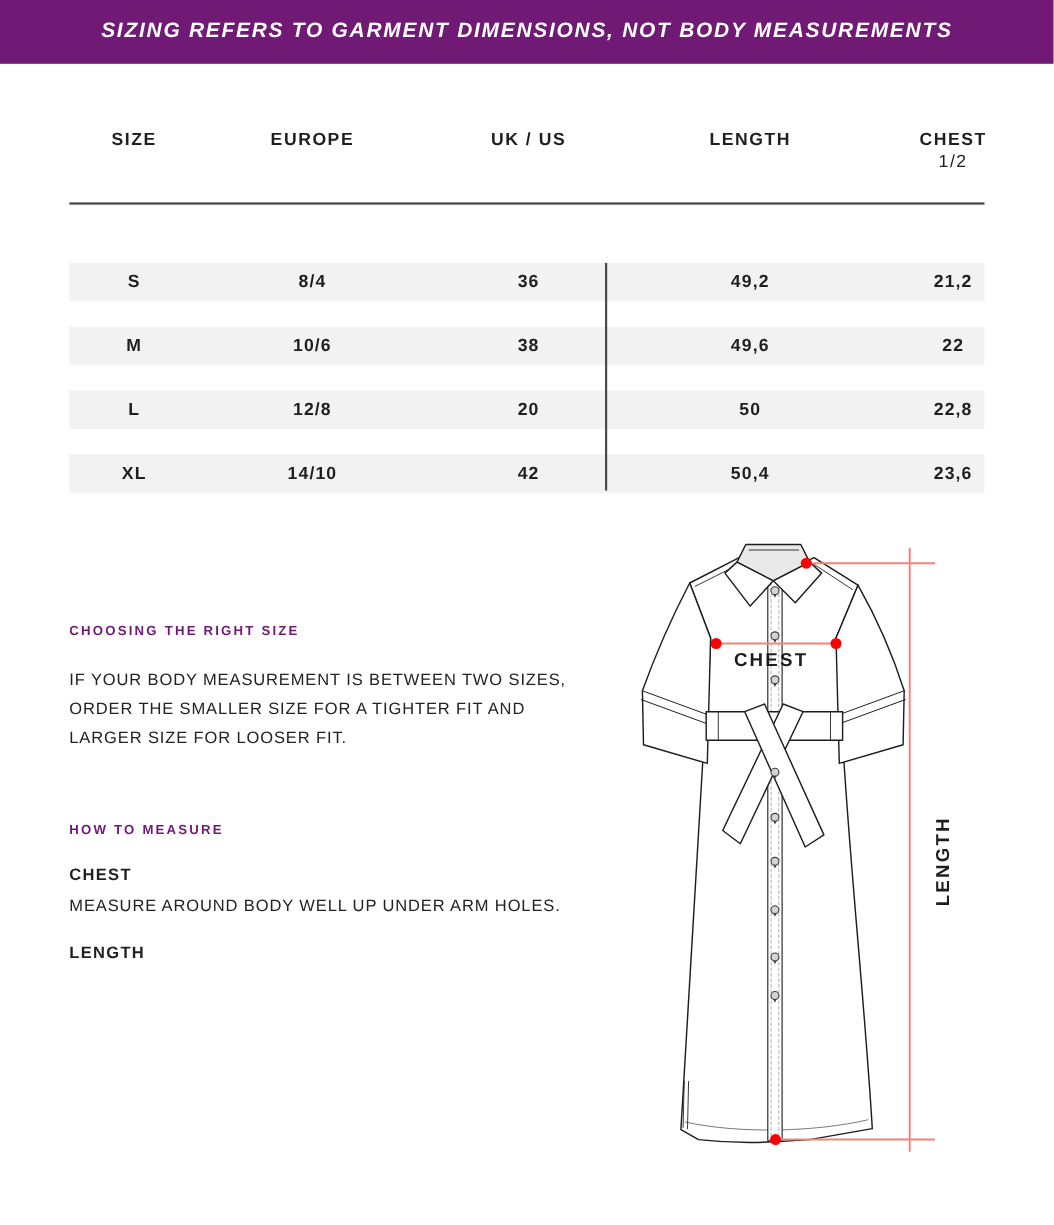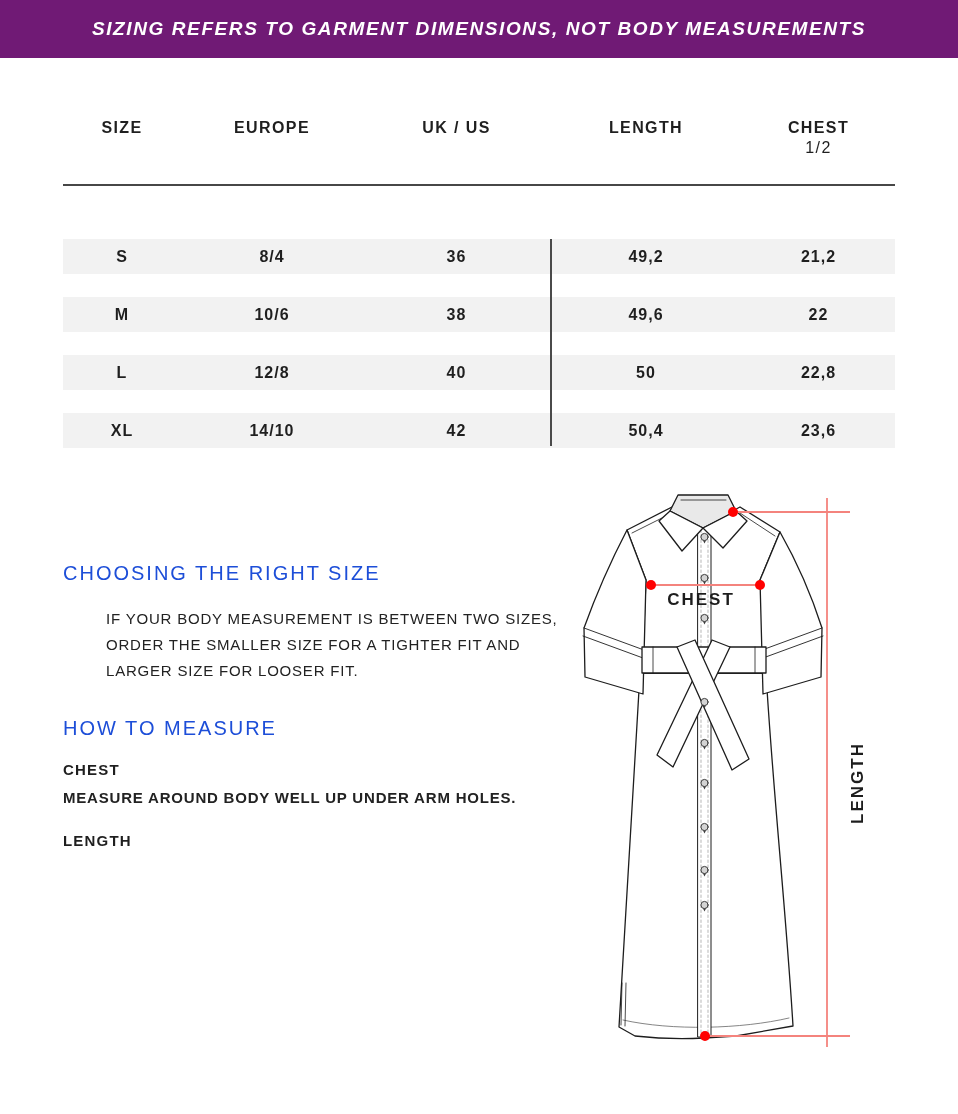--- a/index.html
+++ b/index.html
@@ -13,21 +13,21 @@
   .banner {
     position:absolute; left:0; top:0; width:958px; height:58px;
     background:#701a75; display:flex; align-items:center; justify-content:center;font-style:italic;
   }
   .banner-title {
     color:#fff; font-size:19px; font-weight:700; letter-spacing:1.6px; white-space:nowrap;
   }
 
   
   .size-table { position:absolute; left:63px; top:110px; width:832px; }
-  .thead, .tr { display:grid; grid-template-columns:118px 182px 187px 192px 153px; }
+  .thead, .tr { display:grid; grid-template-columns:118px 182px 187px 192px 153px;gap:12px; }
   .th {
     text-align:center; font-size:16px; font-weight:700; letter-spacing:1.4px;
     padding-top:8px; line-height:20px;
   }
   .th .sub { display:block; font-weight:400; }
   .rule {
     position:absolute; left:0; top:74px; width:832px; height:2px; background:#474747;
   }
   .tbody { position:absolute; left:0; top:129px; width:832px; height:209px; }
   .tr {
@@ -36,34 +36,34 @@
   .td {
     text-align:center; font-size:16px; font-weight:700; letter-spacing:1px;
   }
   .col-divider {
     position:absolute; left:487px; top:0; width:2px; height:207px; background:#4a4a4a;
   }
 
   
   .info { position:absolute; left:63px; top:563px; width:505px; }
   .info-h2 {
-    font-size:20px; font-weight:400; letter-spacing:2px; color:#1d4ed8; line-height:21px;
+    font-size:12px; font-weight:700; letter-spacing:2px; color:#701a75; line-height:21px;
   }
   .info-p {
     margin-top:22px; width:480px; font-size:15px; font-weight:400;
-    letter-spacing:0.8px; line-height:26px; color:#222;margin-left:43px;
-  }
-  .measure-heading { margin-top:34px; }
+    letter-spacing:0.8px; line-height:26px; color:#222;
+  }
+  .measure-heading { margin-top:60px; }
   .measure-item { margin-top:21px; }
   .measure-item + .measure-item { margin-top:20px; }
   .measure-label {
     font-size:15px; font-weight:700; letter-spacing:1.2px; line-height:19px; color:#1f1f1f;
   }
   .measure-text {
-    margin-top:6px; font-size:15px; font-weight:700; letter-spacing:0.8px;
+    margin-top:6px; font-size:15px; font-weight:400; letter-spacing:0.8px;
     line-height:26px; color:#222;
   }
   .measure-text.nowrap { white-space:nowrap; }
   .measure-text.narrow { width:440px; }
 
   
   .diagram { position:absolute; left:560px; top:480px; width:398px; height:600px; }
   .diag-label {
     font-family:"Liberation Sans", sans-serif; font-size:17px; font-weight:600;
     letter-spacing:2px; fill:#1d1d1d;
@@ -115,21 +115,21 @@
       <div class="tr">
         <div class="td">M</div>
         <div class="td">10/6</div>
         <div class="td">38</div>
         <div class="td">49,6</div>
         <div class="td">22</div>
       </div>
       <div class="tr">
         <div class="td">L</div>
         <div class="td">12/8</div>
-        <div class="td">40</div>
+        <div class="td">20</div>
         <div class="td">50</div>
         <div class="td">22,8</div>
       </div>
       <div class="tr">
         <div class="td">XL</div>
         <div class="td">14/10</div>
         <div class="td">42</div>
         <div class="td">50,4</div>
         <div class="td">23,6</div>
       </div>

